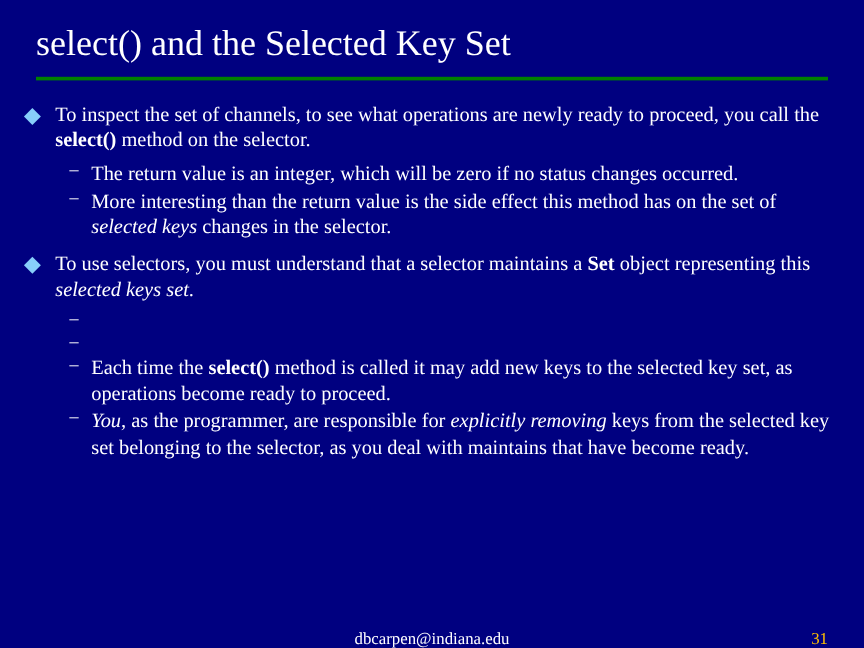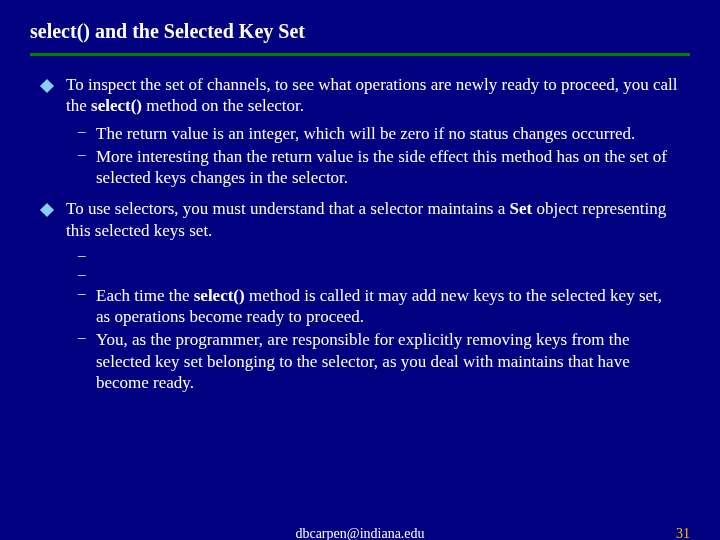--- a/index.html
+++ b/index.html
@@ -6,32 +6,32 @@
   body {
     width: 720px;
     height: 540px;
     background: #000080;
     color: #ffffff;
     font-family: "Times New Roman", Times, serif;
     position: relative;
     overflow: hidden;
   }
   .title {
-    font-size: 20px;
-    font-weight: bold;
+    font-size: 30px;
+    font-weight: normal;
     padding: 20px 44px 10px 30px;
     color: #ffffff;
   }
   .hr-line {
     border: none;
     border-top: 3px solid #008000;
     margin: 0 30px 18px 30px;
   }
   .content {
-    padding: 0 42px;
+    padding: 0 22px;
   }
   .bullet-main {
     display: flex;
     align-items: flex-start;
     margin-bottom: 6px;
   }
   .bullet-main .b-icon {
     flex: 0 0 auto;
     width: 10px;
     height: 10px;
@@ -76,21 +76,21 @@
     left: 50%;
     transform: translateX(-50%);
     color: #ffffff;
   }
   .footer-page {
     position: absolute;
     right: 30px;
     color: #ffc000;
   }
   .em-bold { font-weight: bold; }
-  .em-ital { }
+  .em-ital { font-style: italic; }
 </style>
 </head>
 <body>
 
 <h1 class="title">select() and the Selected Key Set</h1>
 <hr class="hr-line">
 
 <div class="content">
 
   <div class="bullet-main">

